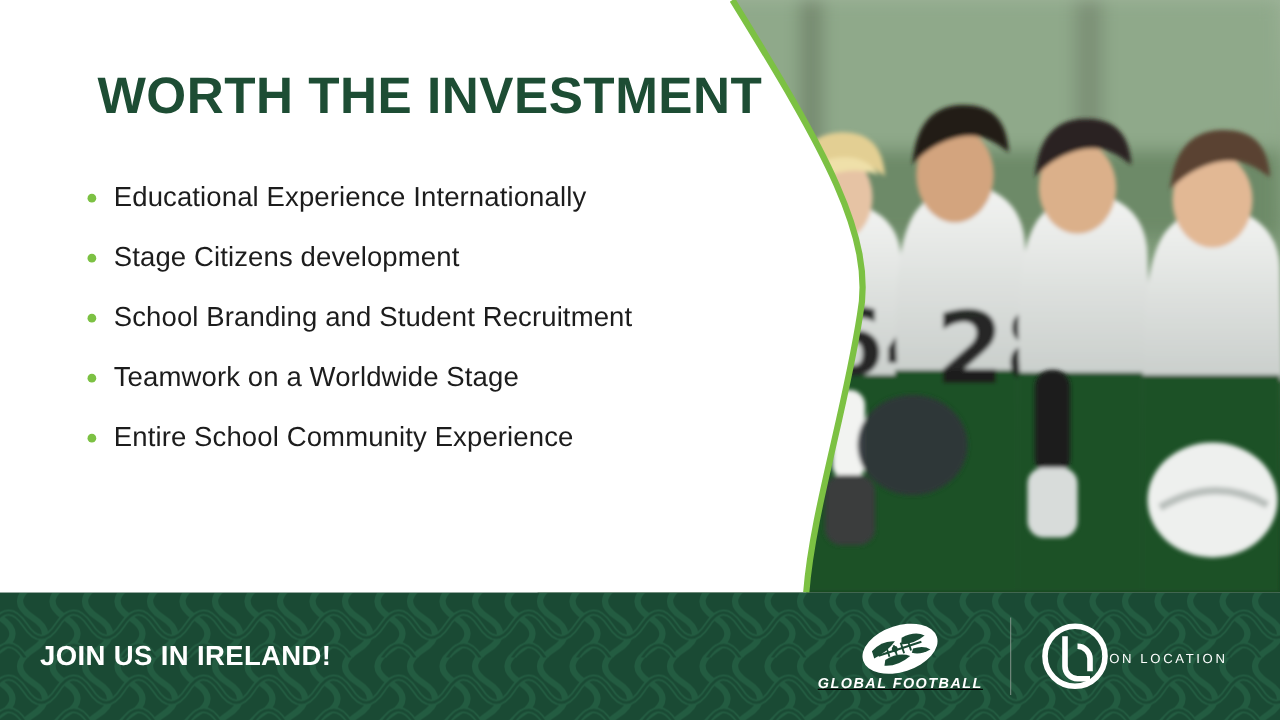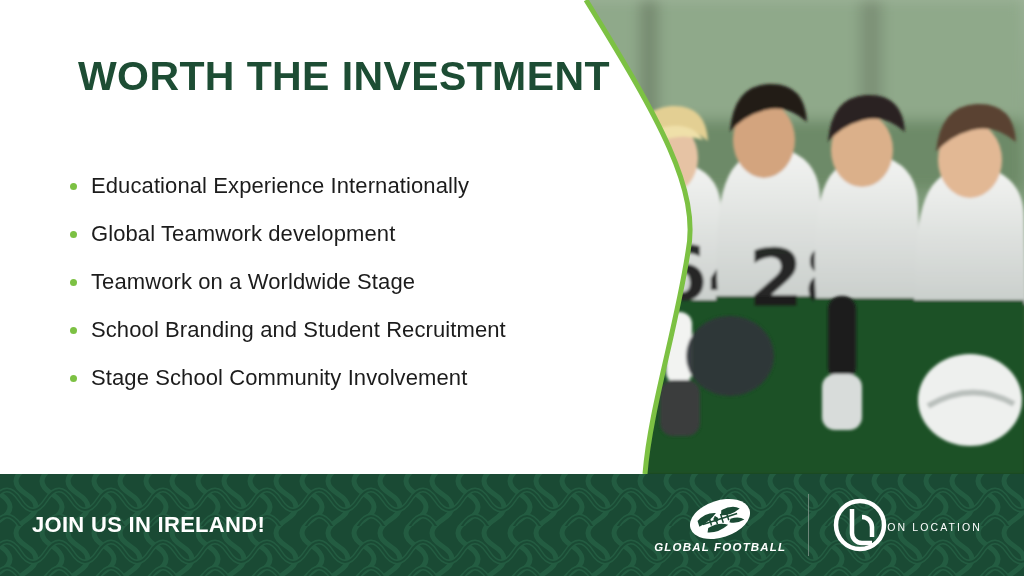--- a/index.html
+++ b/index.html
@@ -29,21 +29,21 @@
   
   .content { position:absolute; left:0; top:0; width:660px; height:474px; }
 
   .title {
     position:absolute; left:78px; top:54px;
     font-size:41px; font-weight:bold; letter-spacing:0.4px;
     color:#1d4d34; white-space:nowrap;
     line-height:1.1;
   }
 
-  .bullets { position:absolute; left:70px; top:172px; width:580px; }
+  .bullets { position:absolute; left:70px; top:144px; width:580px; }
   .bullet-row { display:flex; align-items:flex-start; margin-bottom:20.5px; }
   .bullet-dot {
     flex:0 0 auto; width:7px; height:7px; border-radius:50%;
     background:#7cc143; margin-top:11px; margin-right:14px;
   }
   .bullet-text {
     font-size:22px; color:#1c1c1c; line-height:1.25; letter-spacing:0.1px;
     white-space:nowrap;
   }
 
@@ -56,21 +56,21 @@
   .footer-text {
     position:absolute; left:32px; top:0; height:102px;
     display:flex; align-items:center;
     color:#ffffff; font-size:22px; font-weight:bold; letter-spacing:0.3px;
   }
 
   .logos {
     position:absolute; right:18px; top:0; height:102px;
     display:flex; align-items:center; gap:0px;
   }
-  .logo-gf { display:flex; flex-direction:column; align-items:center; justify-content:center; padding:0 22px; }
+  .logo-gf { display:flex; flex-direction:column; align-items:center; justify-content:center; padding:0 22px;text-decoration:underline; }
   .logo-gf-mark { width:96px; height:42px; }
   .logo-gf-text {
     color:#ffffff; font-size:11.5px; font-weight:bold; font-style:italic;
     letter-spacing:1.2px; margin-top:1px;
   }
   .logo-divider { width:1px; height:62px; background:#8a9a90; opacity:.75; }
   .logo-ol { display:flex; flex-direction:row; align-items:center; justify-content:center; padding:0 24px; }
   .logo-ol-mark { width:54px; height:54px; }
   .logo-ol-text {
     color:#ffffff; font-size:10.5px; font-weight:normal; letter-spacing:2.1px; margin-top:4px;
@@ -196,33 +196,33 @@
   <div class="content">
     <div class="title">WORTH THE INVESTMENT</div>
 
     <div class="bullets">
       <div class="bullet-row">
         <span class="bullet-dot"></span>
         <span class="bullet-text">Educational Experience Internationally</span>
       </div>
       <div class="bullet-row">
         <span class="bullet-dot"></span>
-        <span class="bullet-text">Global Teamwork development</span>
+        <span class="bullet-text">Stage Citizens development</span>
+      </div>
+      <div class="bullet-row">
+        <span class="bullet-dot"></span>
+        <span class="bullet-text">School Branding and Student Recruitment</span>
       </div>
       <div class="bullet-row">
         <span class="bullet-dot"></span>
         <span class="bullet-text">Teamwork on a Worldwide Stage</span>
       </div>
       <div class="bullet-row">
         <span class="bullet-dot"></span>
-        <span class="bullet-text">School Branding and Student Recruitment</span>
-      </div>
-      <div class="bullet-row">
-        <span class="bullet-dot"></span>
-        <span class="bullet-text">Stage School Community Involvement</span>
+        <span class="bullet-text">Entire School Community Experience</span>
       </div>
     </div>
   </div>
 
   <div class="footer">
     <svg class="footer-pattern" viewBox="0 0 1024 102" preserveAspectRatio="none" aria-hidden="true">
       <defs>
         <pattern id="celtic" width="52" height="52" patternUnits="userSpaceOnUse">
           <rect width="52" height="52" fill="#1a4a34"></rect>
           <g fill="none" stroke="#235c41" stroke-width="5" stroke-linecap="round">

